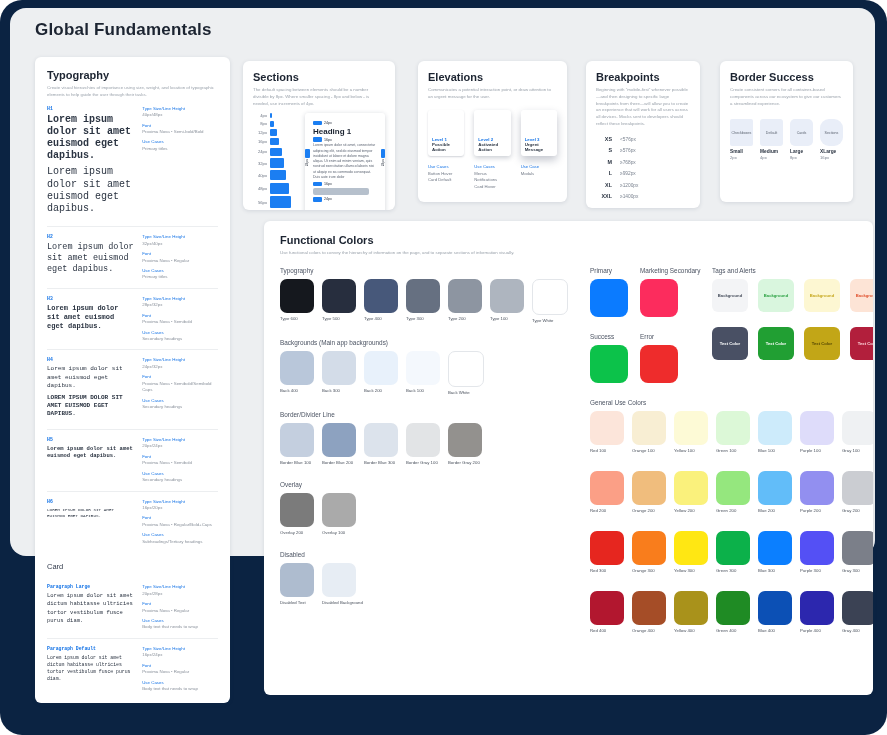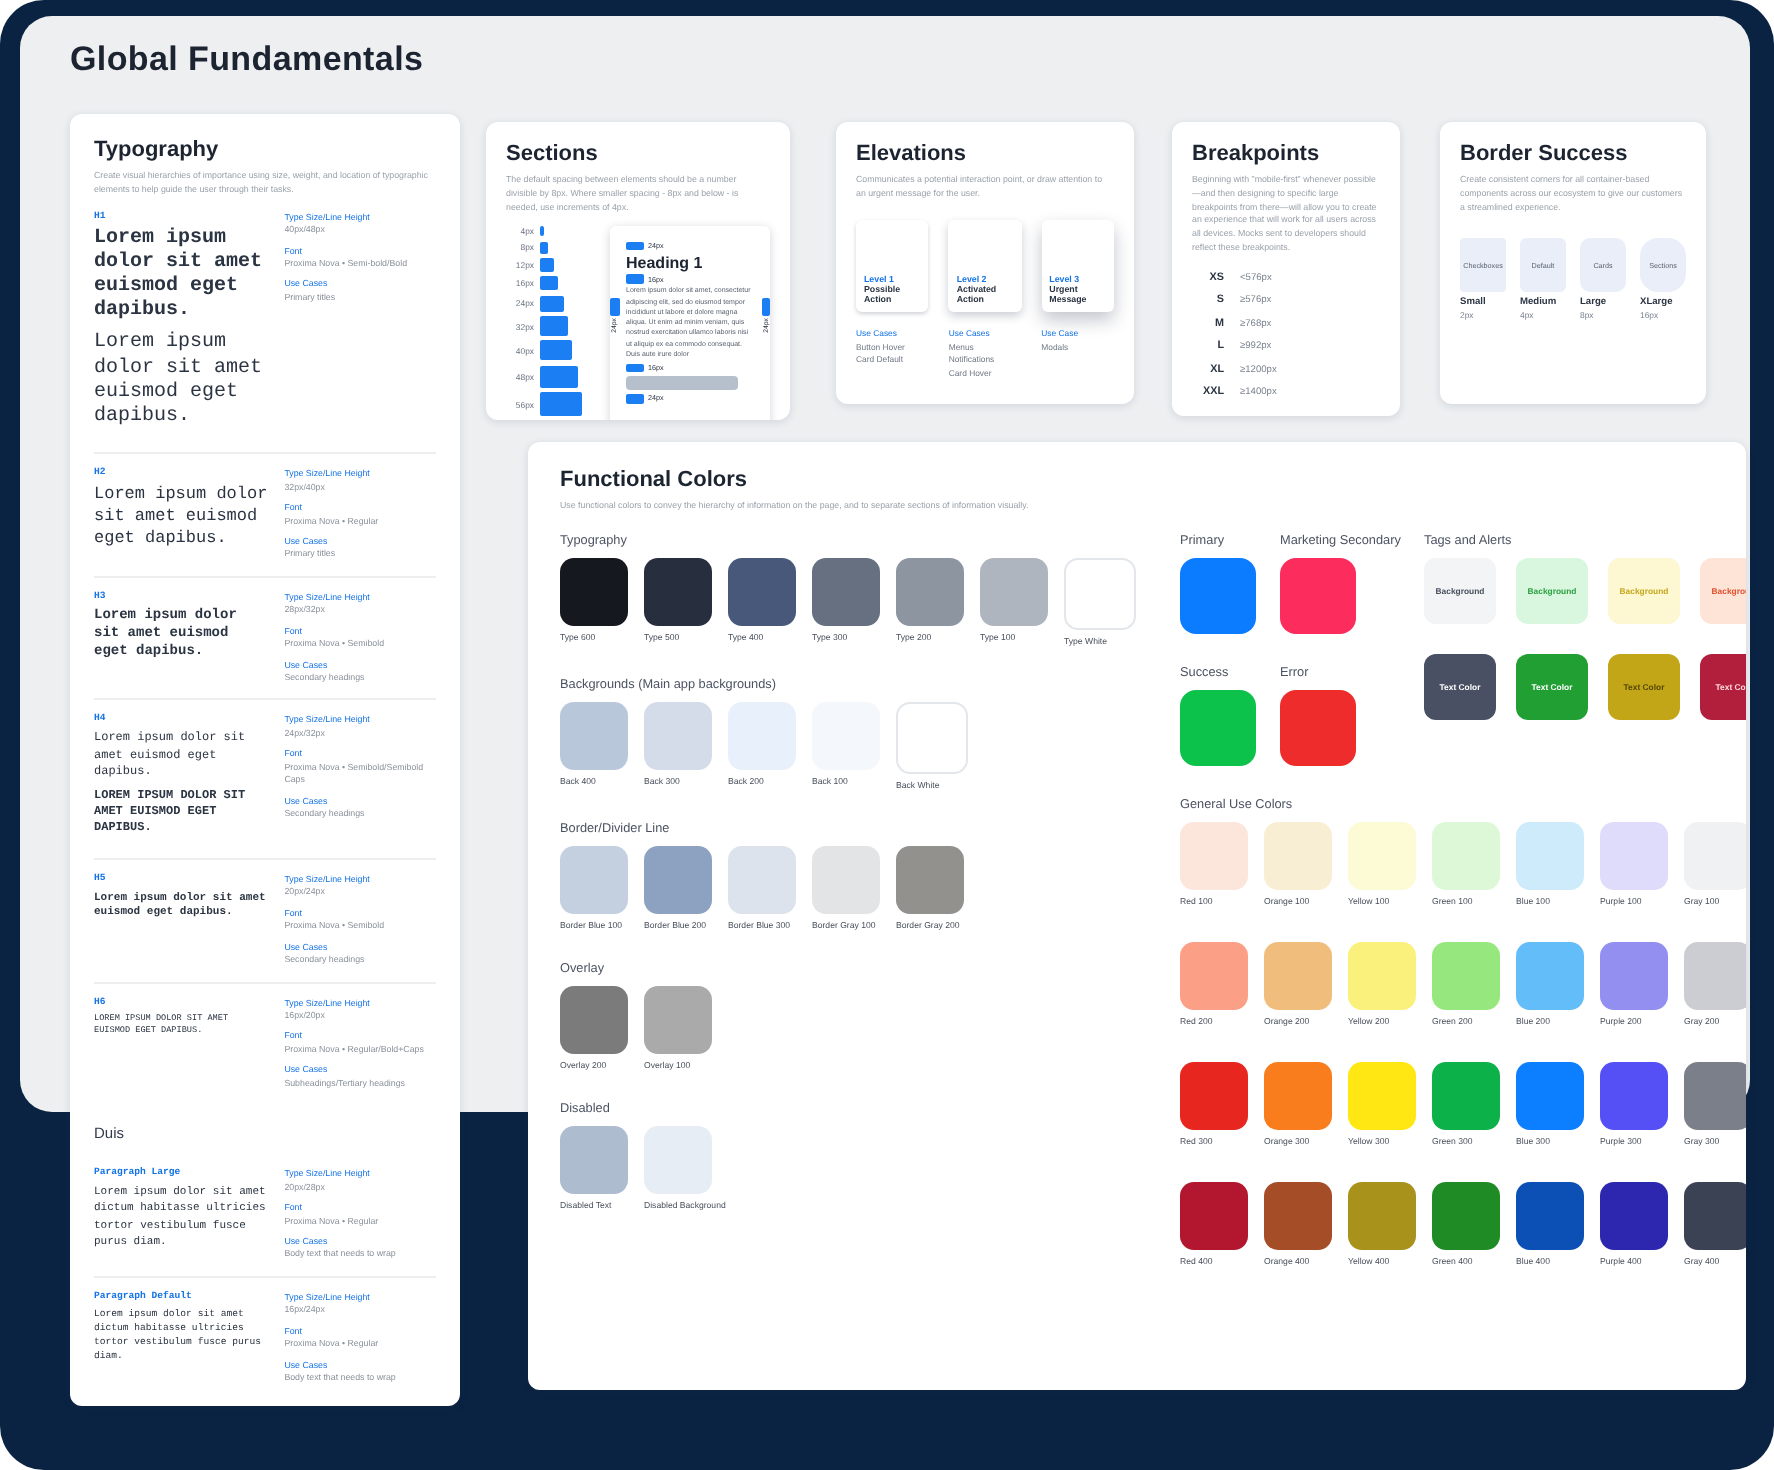--- a/index.html
+++ b/index.html
@@ -236,21 +236,21 @@
                 <div class="t-spec-label">Font</div>
                 <div class="t-spec-value">Proxima Nova • Regular/Bold+Caps</div>
               </div>
               <div class="t-spec">
                 <div class="t-spec-label">Use Cases</div>
                 <div class="t-spec-value">Subheadings/Tertiary headings</div>
               </div>
             </div>
           </div>
         </div>
-      <div class="t-subhead">Duis</div>
+      <div class="t-subhead">Card</div>
       <div>
           <div class="t-entry">
             <div class="t-left">
               <div class="t-label">Paragraph Large</div>
               <div class="t-sample s-p-lg">Lorem ipsum dolor sit amet dictum habitasse ultricies tortor vestibulum fusce purus diam.</div>
             </div>
             <div class="t-specs">
               <div class="t-spec">
                 <div class="t-spec-label">Type Size/Line Height</div>
                 <div class="t-spec-value">20px/28px</div>

